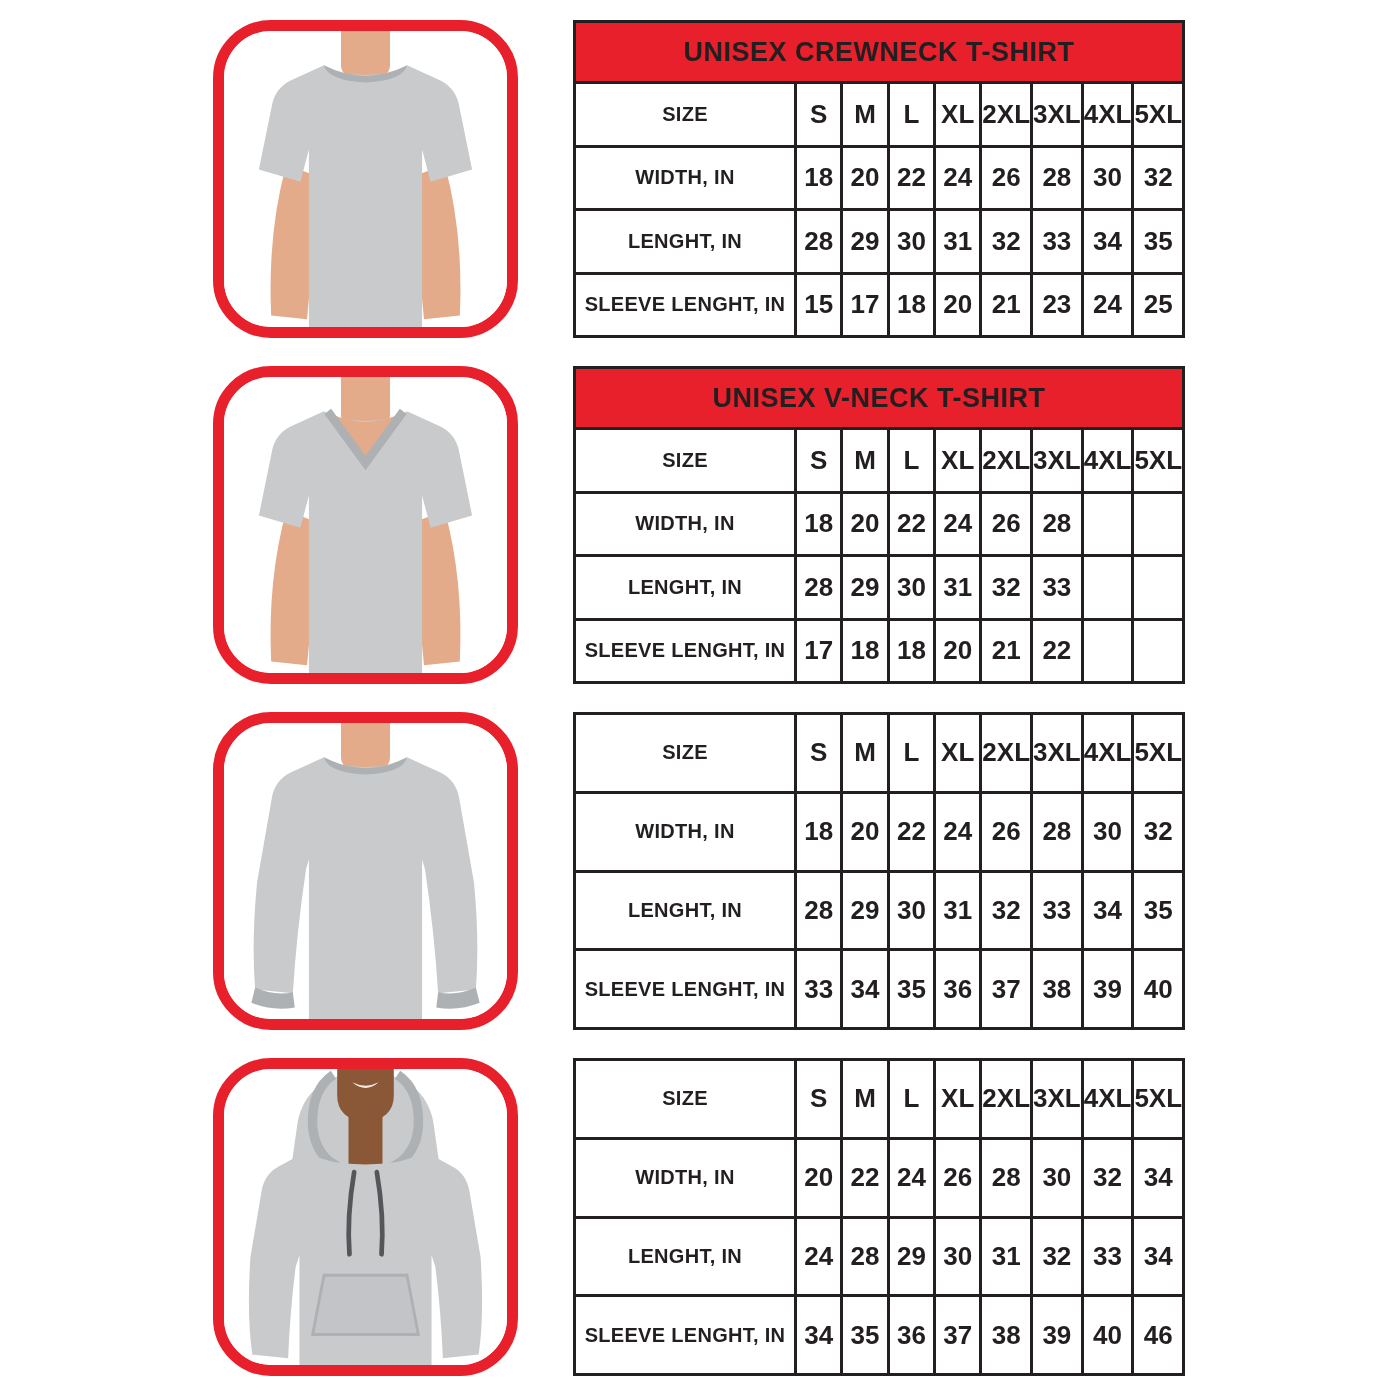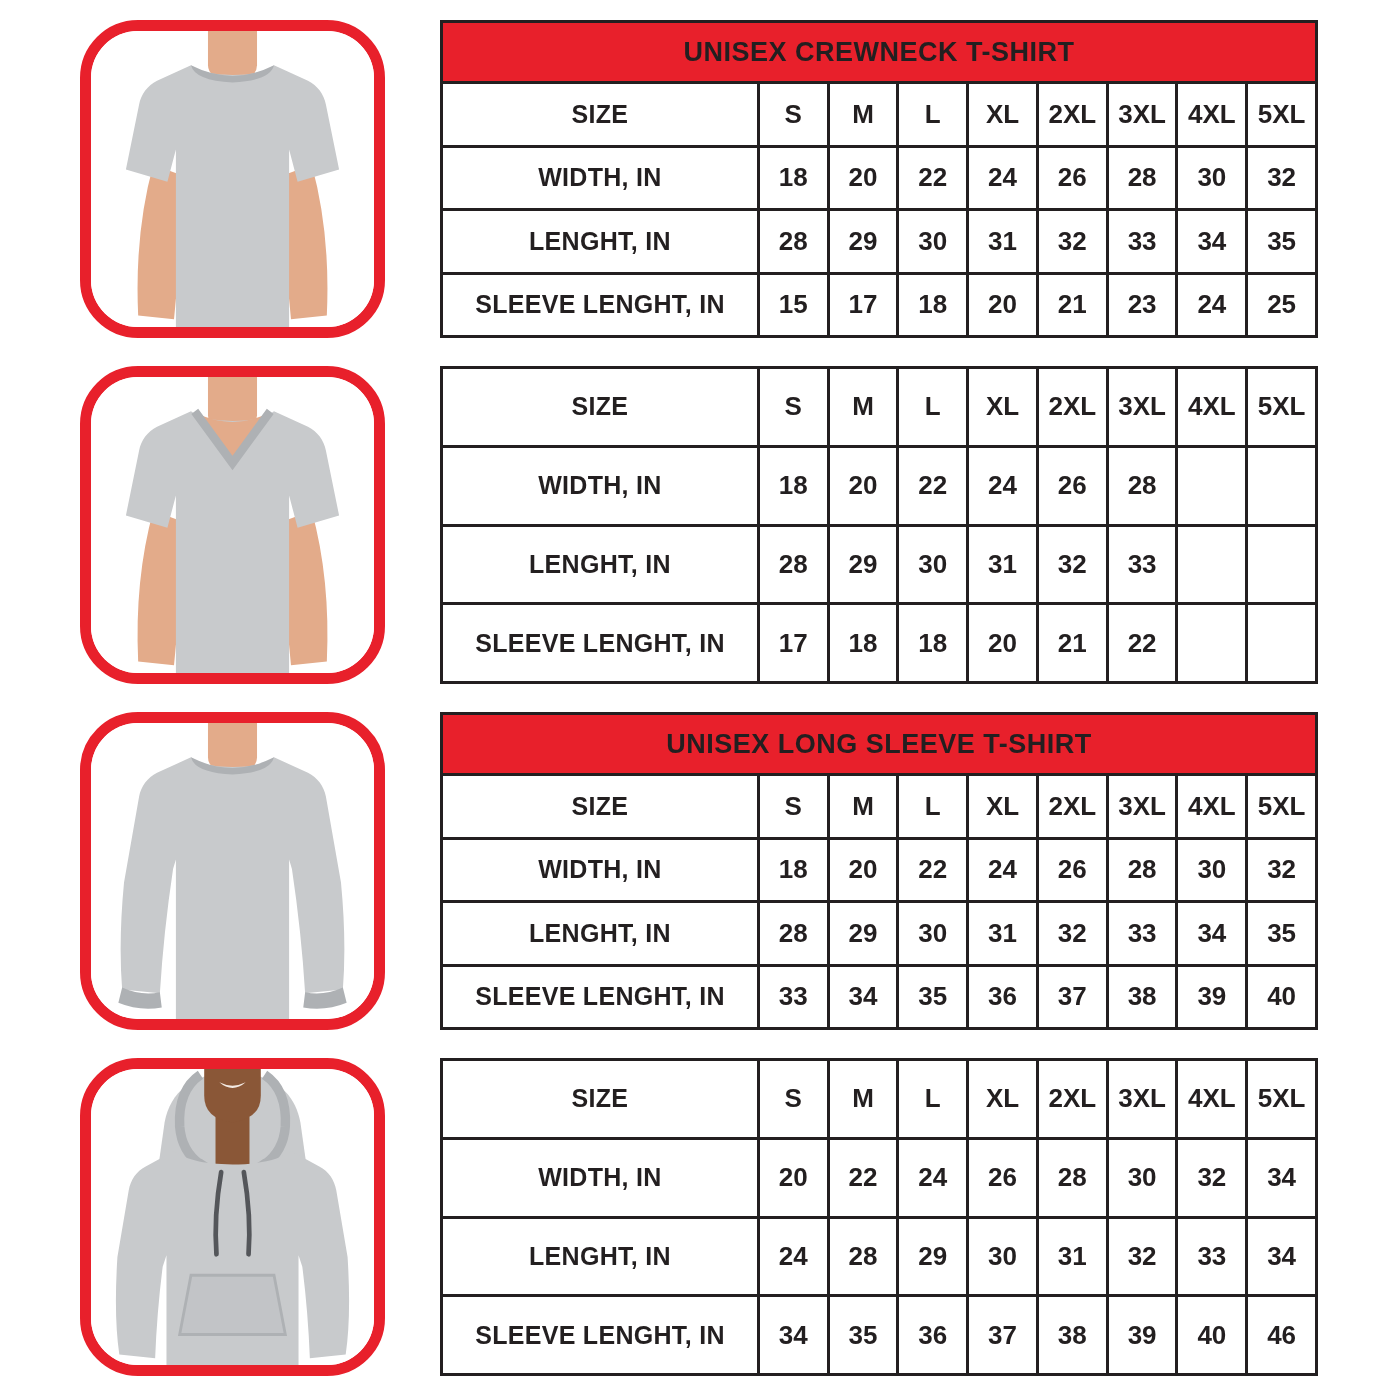--- a/index.html
+++ b/index.html
@@ -13,21 +13,21 @@
   *{box-sizing:border-box;}
   html,body{margin:0;padding:0;background:#ffffff;}
   body{
     width:1400px;height:1400px;overflow:hidden;
     font-family:"Liberation Sans", sans-serif;
     color:var(--ink);
   }
   .page{
     width:1400px;height:1400px;
     padding:20px 82px 20px 80px;
-    display:flex;flex-direction:column;gap:28px;
+    display:flex;flex-direction:column;gap:28px;align-items:center;
   }
   .section-row{display:flex;gap:55px;height:318px;flex:none;}
   .photo-frame{
     flex:none;width:305px;height:318px;margin:0;
     border:11px solid var(--red);border-radius:58px;
     background:#fff;overflow:hidden;
   }
   .photo-frame svg{width:100%;height:100%;display:block;}
   .table-slot{flex:1;min-width:0;}
   .size-table{
@@ -41,21 +41,21 @@
   }
   .table-grid{
     flex:1;display:grid;
     grid-template-columns:36% repeat(8,1fr);
     grid-auto-rows:1fr;gap:3px;background:var(--ink);
   }
   .cell{
     background:#fff;display:flex;align-items:center;justify-content:center;
     font-weight:bold;font-size:26px;color:var(--ink);white-space:nowrap;
   }
-  .label-cell{font-size:25px;letter-spacing:.3px;}
+  .label-cell{font-size:20px;letter-spacing:.3px;}
 </style>
 </head>
 <body>
 
 <div class="page">
 
   <div class="section-row">
     <figure class="photo-frame">
       <svg viewBox="0 0 300 310" preserveAspectRatio="none">
         <rect x="0" y="0" width="300" height="310" fill="#ffffff"></rect>
@@ -121,20 +121,21 @@
         <path d="M124,0 h52 v40 q0,14 -26,18 q-26,-4 -26,-18 z" fill="var(--skin)"></path>
         <path d="M66,140 q-20,72 -16,158 l38,4 q8,-86 16,-148 z" fill="var(--skin)"></path>
         <path d="M234,140 q20,72 16,158 l-38,4 q-8,-86 -16,-148 z" fill="var(--skin)"></path>
         <path d="M150,46 C126,46 114,42 106,36 L70,52 C60,57 53,66 51,77 L37,145 L81,158 L90,124 L90,310 L210,310 L210,124 L219,158 L263,145 L249,77 C247,66 240,57 230,52 L194,36 C186,42 174,46 150,46 Z" fill="var(--tee)"></path>
         <path d="M112,38 q38,18 76,0 L150,92 z" fill="var(--skin)"></path>
         <path d="M110,36 L150,90 L190,36" stroke="var(--tee-dark)" stroke-width="9" fill="none"></path>
       </svg>
     </figure>
     <div class="table-slot">
   <div class="size-table">
+    <div class="table-title">UNISEX V-NECK T-SHIRT</div>
     <div class="table-grid">
       <div class="cell label-cell">SIZE</div>
       <div class="cell">S</div>
       <div class="cell">M</div>
       <div class="cell">L</div>
       <div class="cell">XL</div>
       <div class="cell">2XL</div>
       <div class="cell">3XL</div>
       <div class="cell">4XL</div>
       <div class="cell">5XL</div>
@@ -179,21 +180,20 @@
         <rect x="0" y="0" width="300" height="310" fill="#ffffff"></rect>
         <path d="M124,0 h52 v36 q0,14 -26,18 q-26,-4 -26,-18 z" fill="var(--skin)"></path>
         <path d="M150,46 C126,46 114,42 106,36 L70,52 C60,57 53,66 51,77 L35,167 Q29,229 33,279 L73,283 Q77,219 87,153 L90,143 L90,310 L210,310 L210,143 L213,153 Q223,219 227,283 L267,279 Q271,229 265,167 L249,77 C247,66 240,57 230,52 L194,36 C186,42 174,46 150,46 Z" fill="var(--tee)"></path>
         <path d="M106,36 q44,22 88,0 q-4,16 -44,18 q-40,-2 -44,-18 z" fill="var(--tee-dark)"></path>
         <path d="M33,277 q20,9 40,5 l2,16 q-24,4 -46,-5 z" fill="var(--tee-dark)"></path>
         <path d="M267,277 q-20,9 -40,5 l-2,16 q24,4 46,-5 z" fill="var(--tee-dark)"></path>
       </svg>
     </figure>
     <div class="table-slot">
   <div class="size-table">
-    <div class="table-title">UNISEX LONG SLEEVE T-SHIRT</div>
     <div class="table-grid">
       <div class="cell label-cell">SIZE</div>
       <div class="cell">S</div>
       <div class="cell">M</div>
       <div class="cell">L</div>
       <div class="cell">XL</div>
       <div class="cell">2XL</div>
       <div class="cell">3XL</div>
       <div class="cell">4XL</div>
       <div class="cell">5XL</div>

